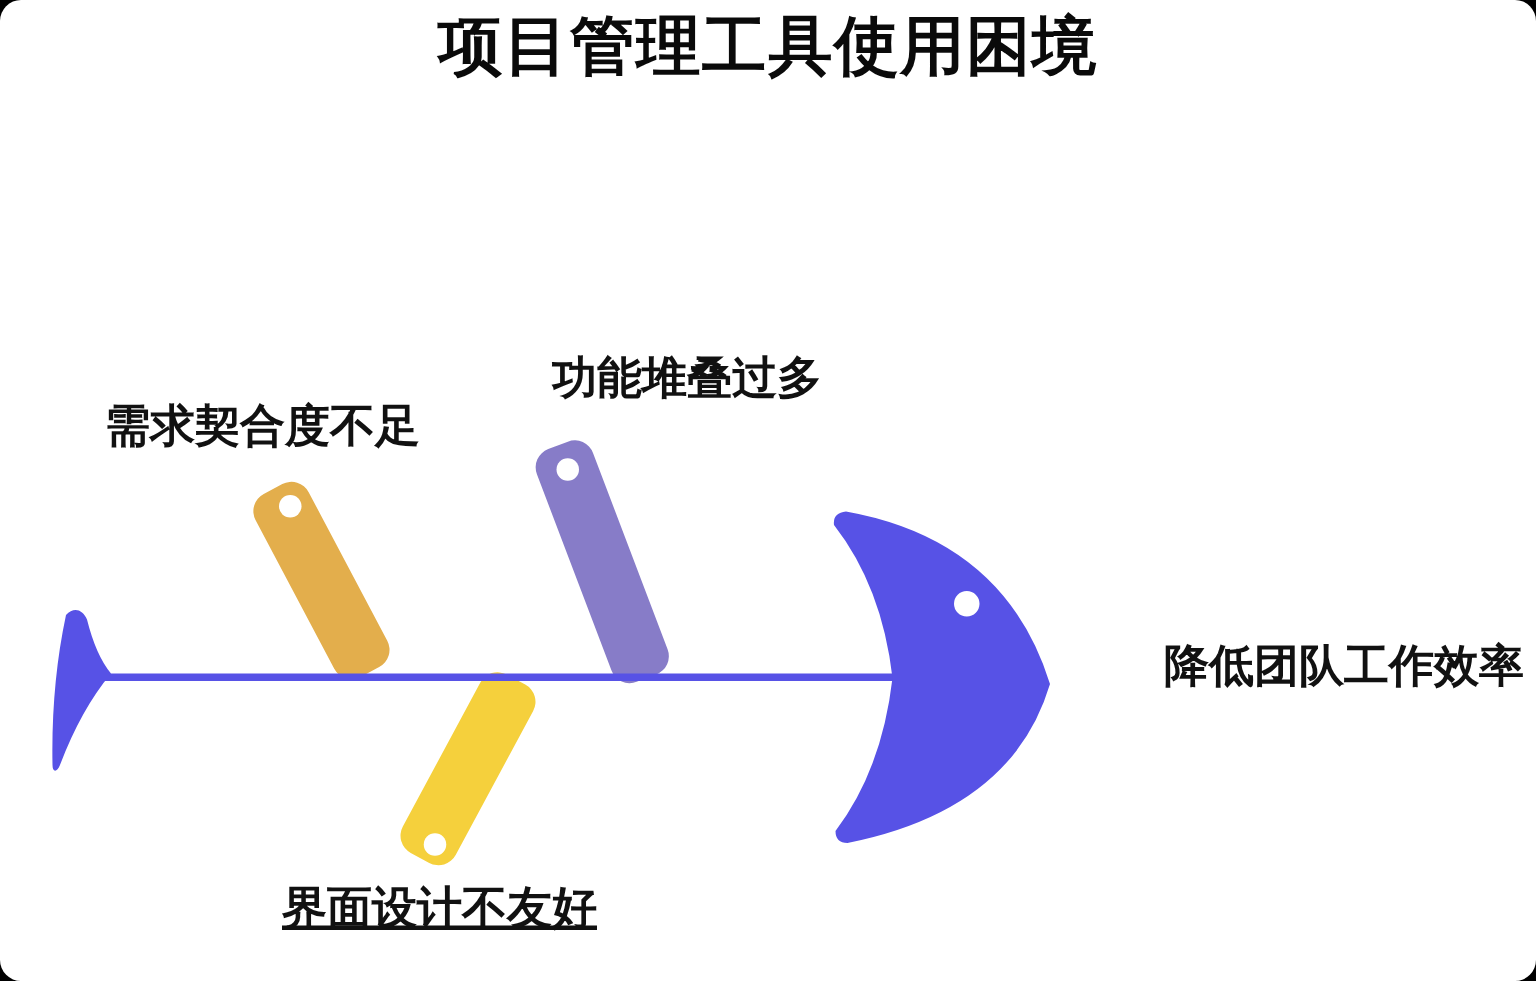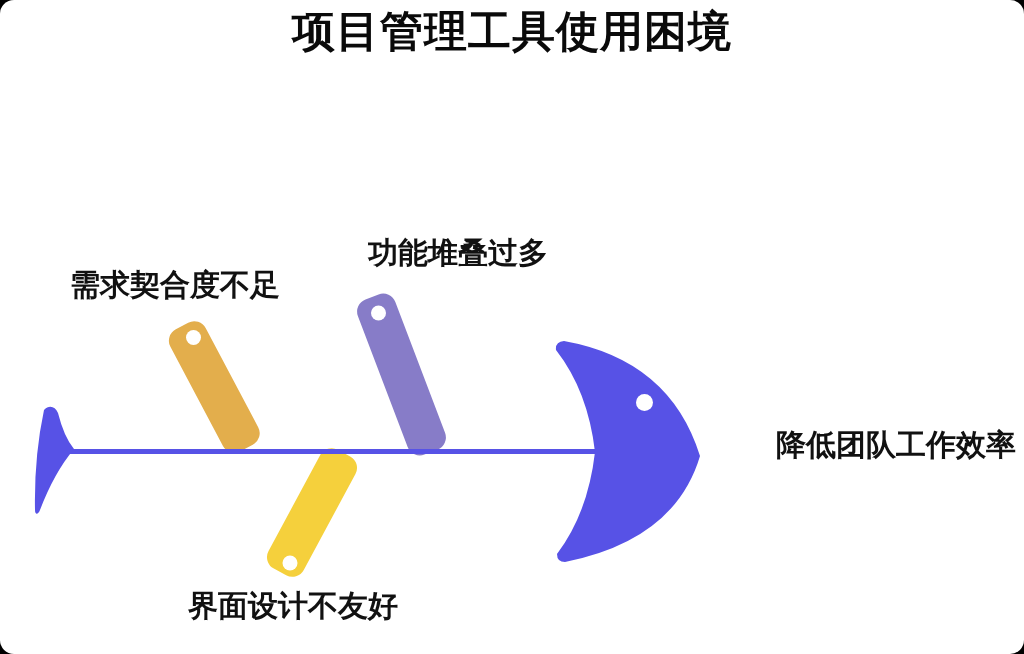--- a/index.html
+++ b/index.html
@@ -32,21 +32,21 @@
   .lbl {
     position: absolute;
     font-size: 30px;
     font-weight: 700;
     color: #111111;
     line-height: 1.15;
     white-space: nowrap;
   }
   .lbl-cause-1 { left: 70px;  top: 268px; }
   .lbl-cause-2 { left: 368px; top: 236px; }
-  .lbl-cause-3 { left: 188px; top: 589px; }
+  .lbl-cause-3 { left: 188px; top: 589px; text-decoration: underline; }
   .lbl-effect  { left: 776px; top: 428px; }
   svg.art {
     position: absolute;
     left: 0;
     top: 0;
   }
 </style>
 </head>
 <body>
 

